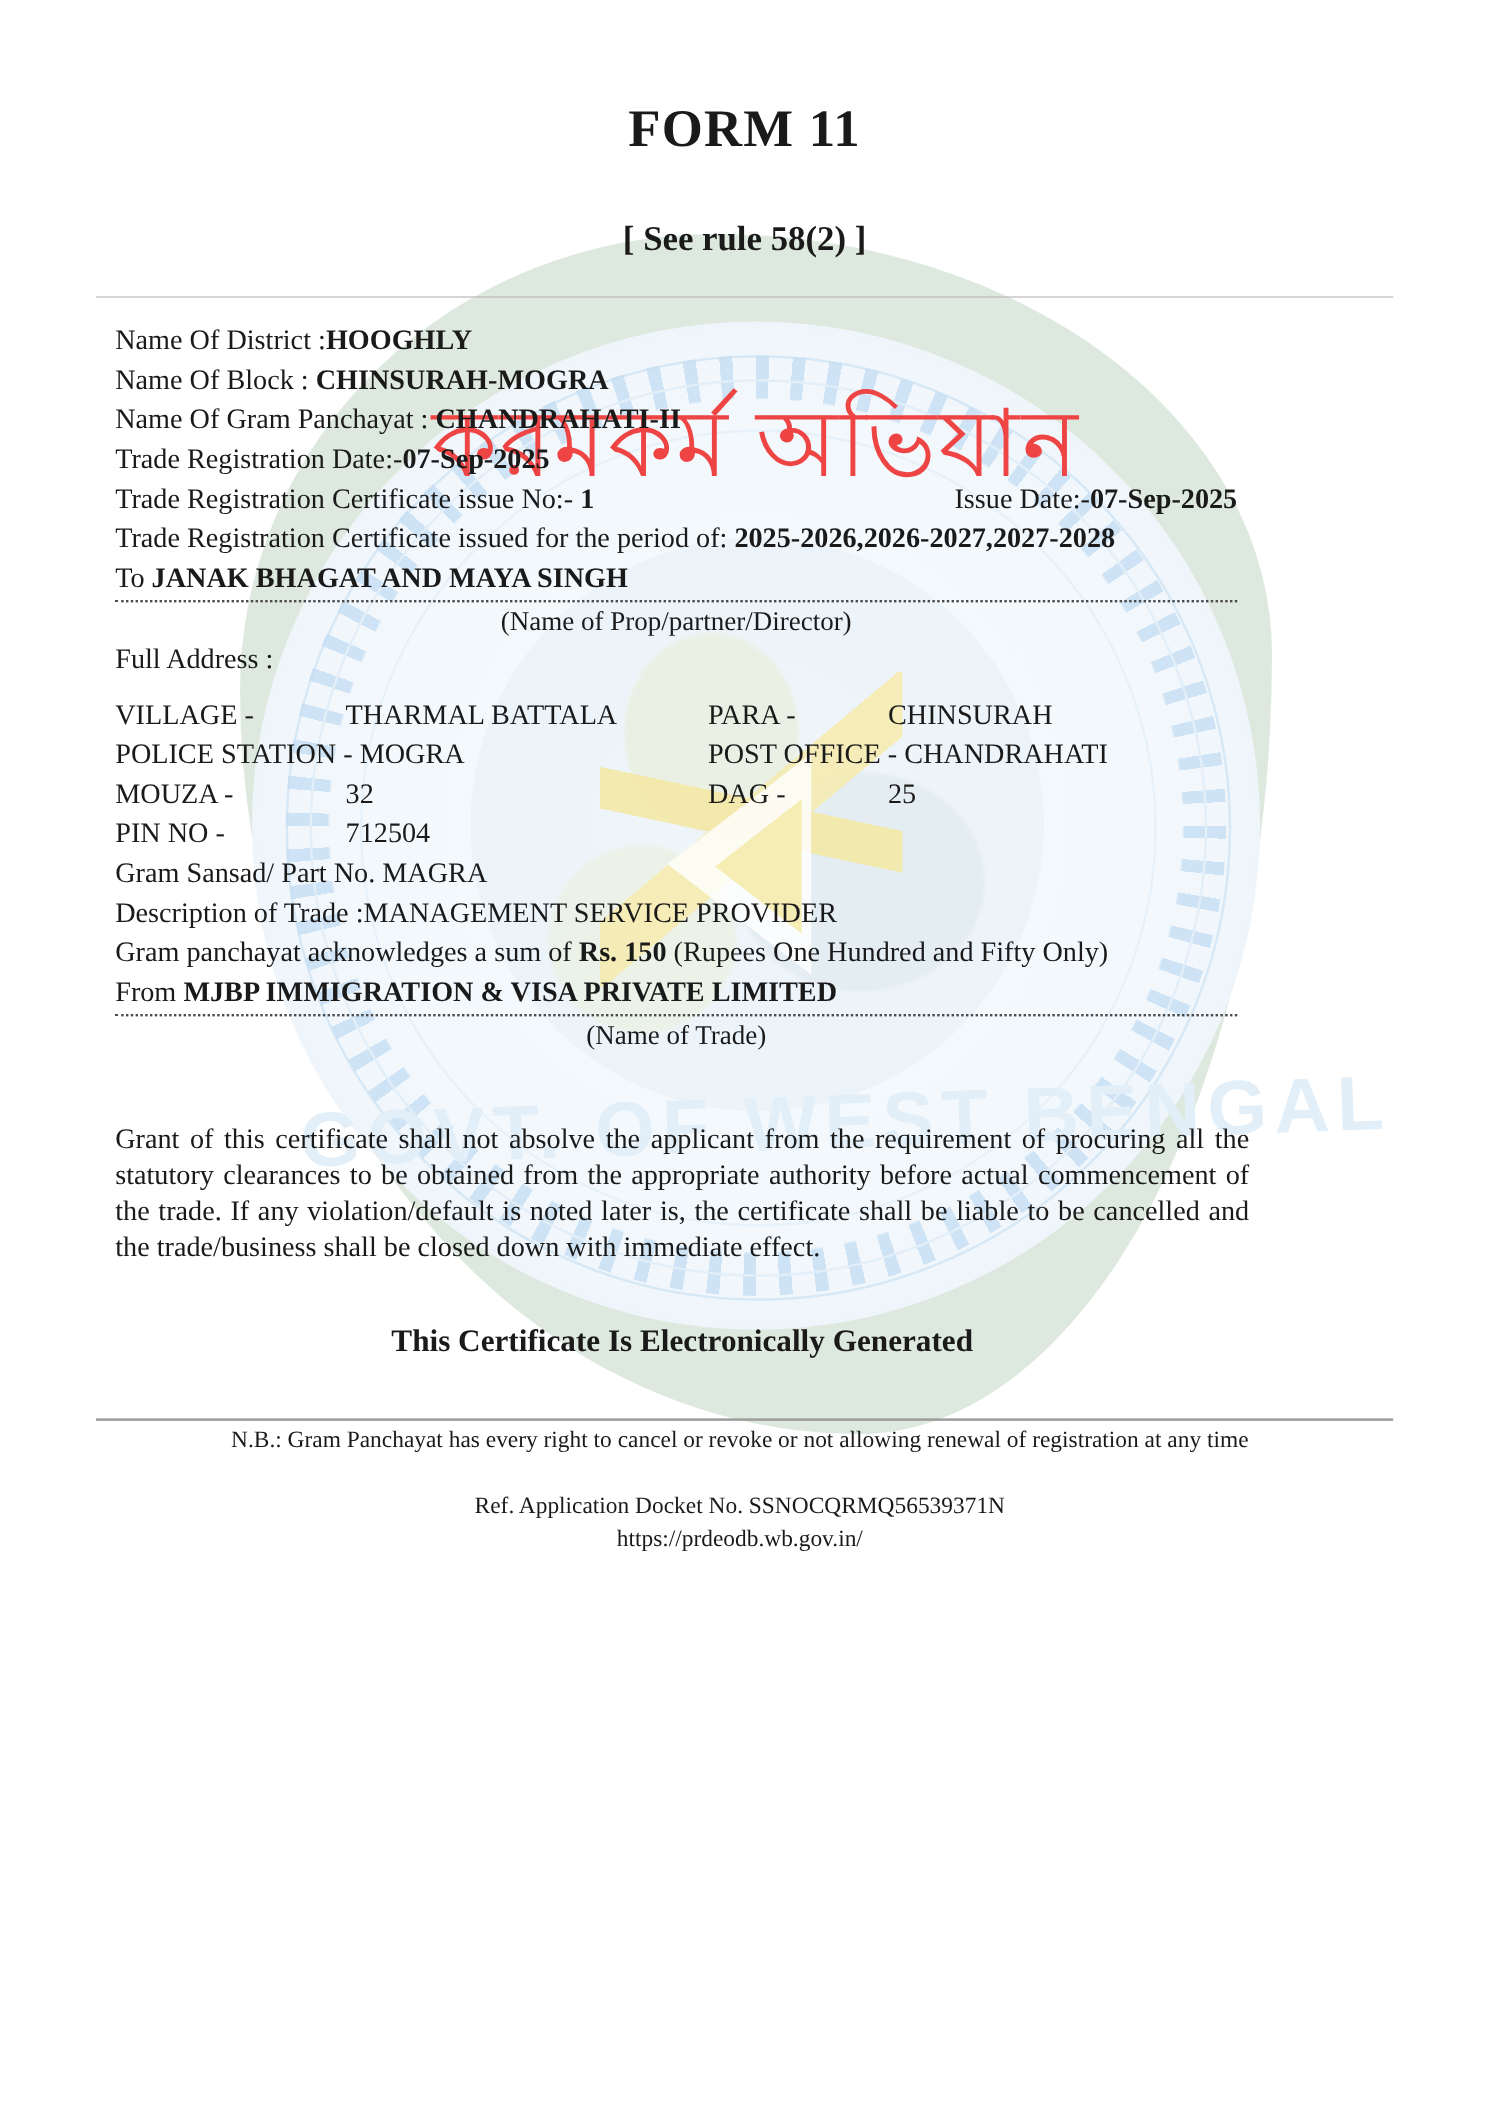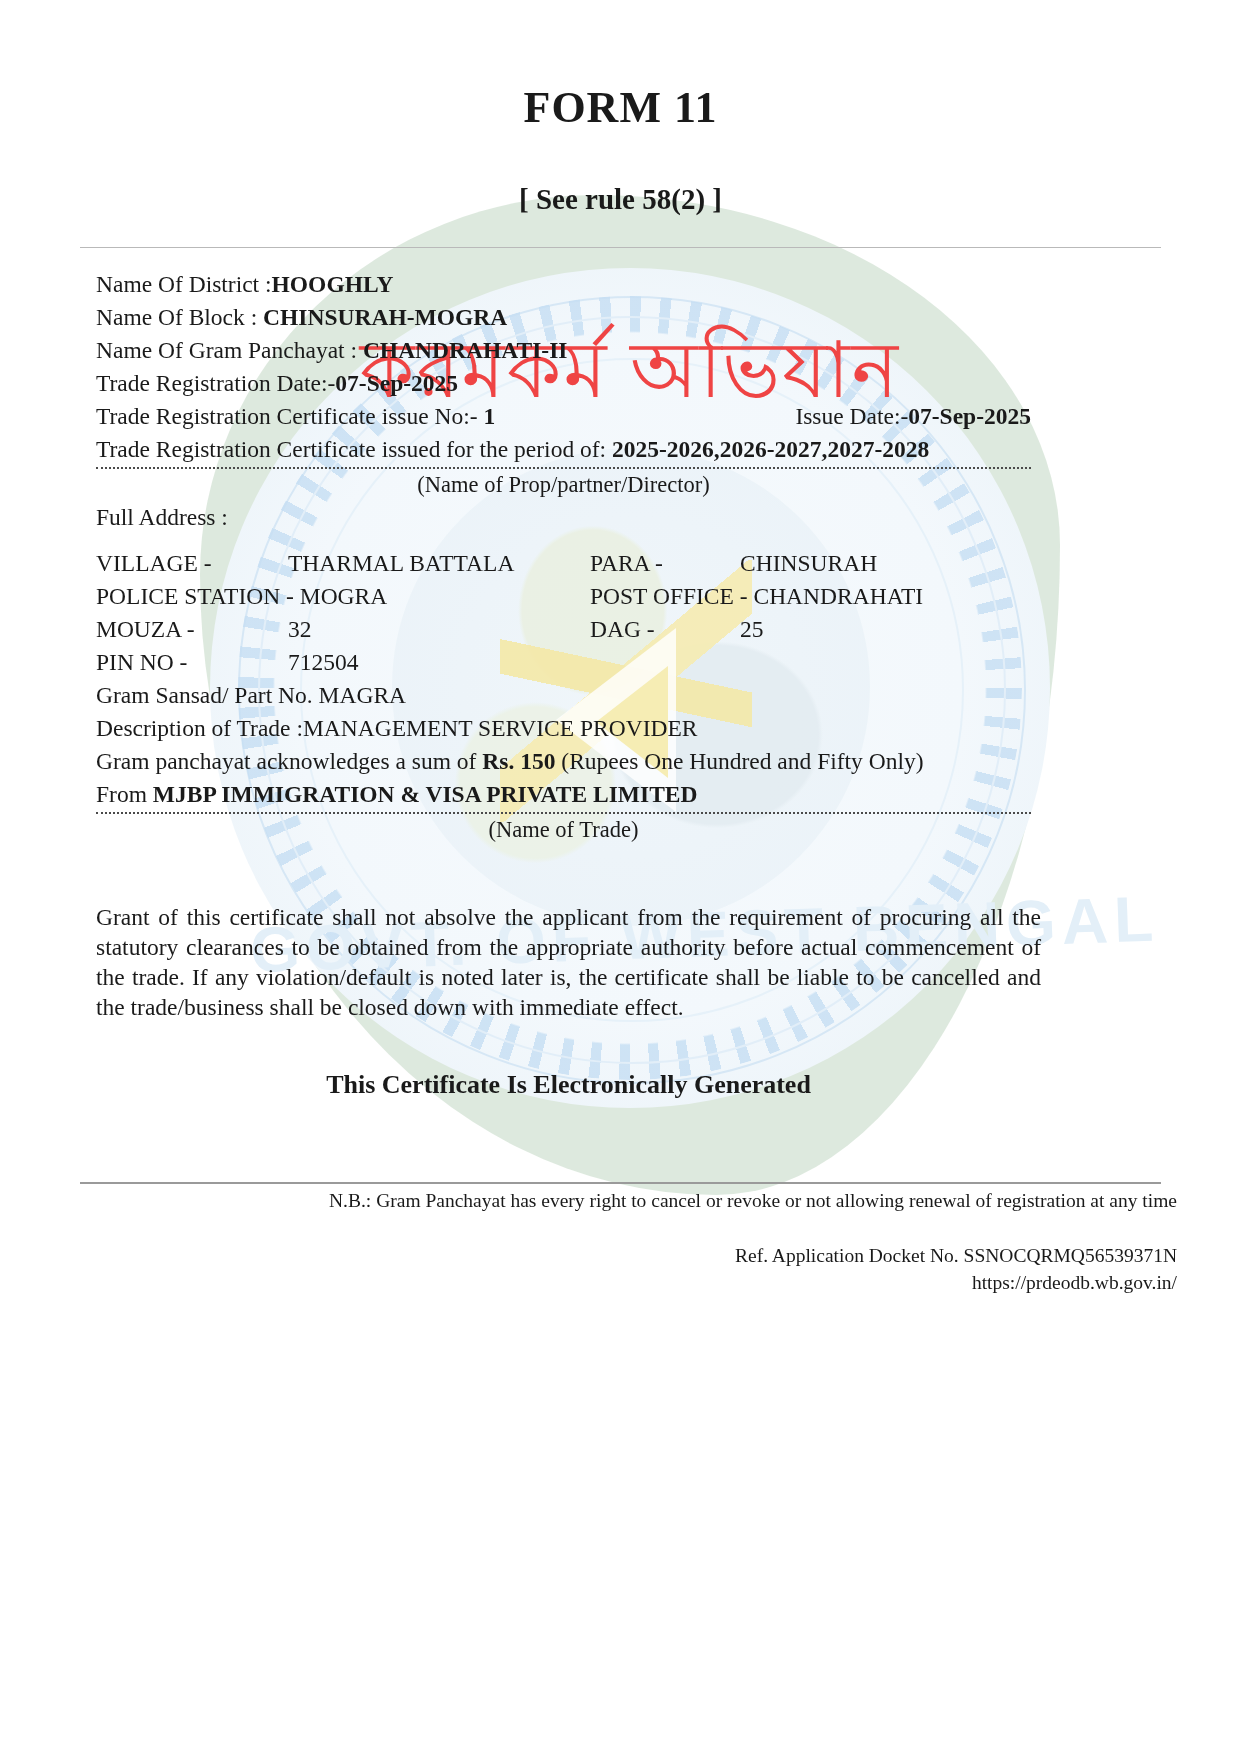--- a/index.html
+++ b/index.html
@@ -214,24 +214,24 @@
   .hr-bot {
     position: absolute;
     left: 80px;
     top: 1182px;
     width: 1081px;
     height: 0;
     border-top: 2px solid #9a9a9a;
   }
   .footer {
     position: absolute;
-    left: 96px;
+    left: 76px;
     top: 1186px;
     width: 1081px;
-    text-align: right;
+    text-align: center;
   }
   .nb { font-size: 19.5px; line-height: 30px; }
   .ref { font-size: 19.5px; line-height: 27px; padding-top: 26px; }
   .url { font-size: 19.5px; line-height: 27px; }
 </style>
 </head>
 <body>
 
 <div class="page">
 
@@ -283,20 +283,23 @@
         </div>
         <div>
           <span>Issue Date:-</span><span class="b">07-Sep-2025</span>
         </div>
       </div>
 
       <div class="row">
         <span>Trade Registration Certificate issued for the period of: </span><span class="b">2025-2026,2026-2027,2027-2028</span>
       </div>
 
+      <div class="row">
+        <span>To </span><span class="b">JANAK BHAGAT AND MAYA SINGH</span>
+      </div>
       <div class="dotline"></div>
       <div class="caption">(Name of Prop/partner/Director)</div>
 
       <div class="row">Full Address :</div>
 
       <div class="addr-grid">
         <div>VILLAGE -</div>
         <div>THARMAL BATTALA</div>
         <div>PARA -</div>
         <div>CHINSURAH</div>

